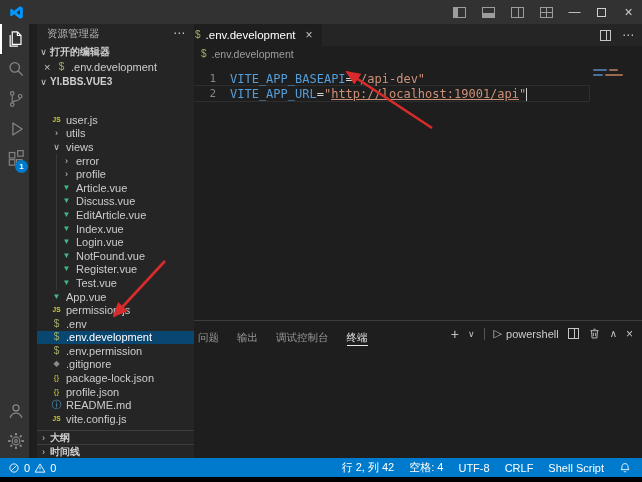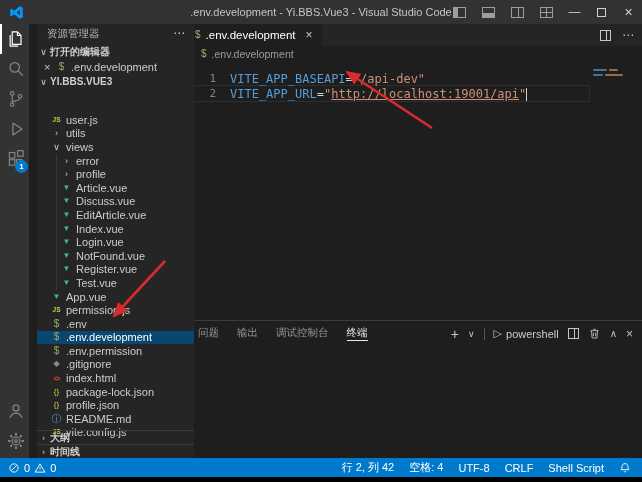--- a/index.html
+++ b/index.html
@@ -78,21 +78,21 @@
   .ctext { margin-left:14px; white-space:pre; }
   .key { color:#569cd6; } .eq { color:#d4d4d4; } .str { color:#ce9178; }
   .lnk { color:#ce9178; text-decoration:underline; }
   .cursor { display:inline-block; width:1px; height:13px; background:#cccccc; vertical-align:text-bottom; }
   .minimap { position:absolute; right:3px; top:7px; width:46px; z-index:1; }
   .mm-row { height:2px; margin-bottom:3px; display:flex; gap:2px; }
   .mm-seg { height:2px; border-radius:1px; }
 
   
   .panel { height:138px; flex:none; border-top:1px solid #3c3c3c; position:relative; background:#1e1e1e; }
-  .p-tabs { height:25px; display:flex; align-items:center; padding-left:12px; gap:18px; font-size:10.5px; color:#969696; }
+  .p-tabs { height:25px; display:flex; align-items:flex-end; padding-left:12px; gap:18px; font-size:10.5px; color:#969696; }
   .p-tab { display:flex; align-items:center; border-bottom:1px solid transparent; }
   .p-tab.active { color:#e7e7e7; border-bottom:1px solid #e7e7e7; }
   .p-actions { position:absolute; right:9px; top:0; height:25px; display:flex; align-items:center; gap:9px; color:#c5c5c5; }
   .p-sep { width:1px; height:12px; background:#555; }
   .ps-label { display:flex; align-items:center; gap:4px; font-size:11px; color:#cccccc; }
   .p-glyph { font-size:11px; }
   .p-plus { font-size:14px; }
   .p-actions svg { width:13px; height:13px; }
   .term { padding:12px 0 0 9px; font-family:"DejaVu Sans Mono","Liberation Mono",monospace; font-size:12px; color:#cccccc; }
 
@@ -106,21 +106,20 @@
   
   .annot { position:absolute; inset:0; z-index:40; pointer-events:none; }
 </style>
 </head>
 <body>
 
 <div class="titlebar">
   <svg class="tb-logo" viewBox="0 0 24 24">
       <path fill="#0098ff" d="M17.5 2l4.5 2.2v15.6L17.5 22l-9.3-7.2-4.2 3.2-2-1V7l2-1 4.2 3.2L17.5 2zm0 5.6L12 12l5.5 4.4V7.6z"></path>
     </svg>
-  <div class="tb-title">.env.development - Yi.BBS.Vue3 - Visual Studio Code</div>
   <div class="tb-right">
     <span class="lay-ico l"></span>
     <span class="lay-ico b"></span>
     <span class="lay-ico r"></span>
     <span class="lay-ico g"></span>
     <span class="win-btn">—</span>
     <span class="win-btn">
         <span class="max-box"></span>
       </span>
     <span class="win-btn" style="font-size:14px;">×</span>
@@ -321,26 +320,20 @@
         <span class="slot">
           <span class="fico env">$</span>
         </span>
         <span class="tname">.env.permission</span>
       </div>
     <div class="trow">
         <span class="slot">
           <span class="fico git">◆</span>
         </span>
         <span class="tname">.gitignore</span>
-      </div>
-    <div class="trow">
-        <span class="slot">
-          <span class="fico html">&lt;&gt;</span>
-        </span>
-        <span class="tname">index.html</span>
       </div>
     <div class="trow">
         <span class="slot">
           <span class="fico json">{}</span>
         </span>
         <span class="tname">package-lock.json</span>
       </div>
     <div class="trow">
         <span class="slot">
           <span class="fico json">{}</span>

